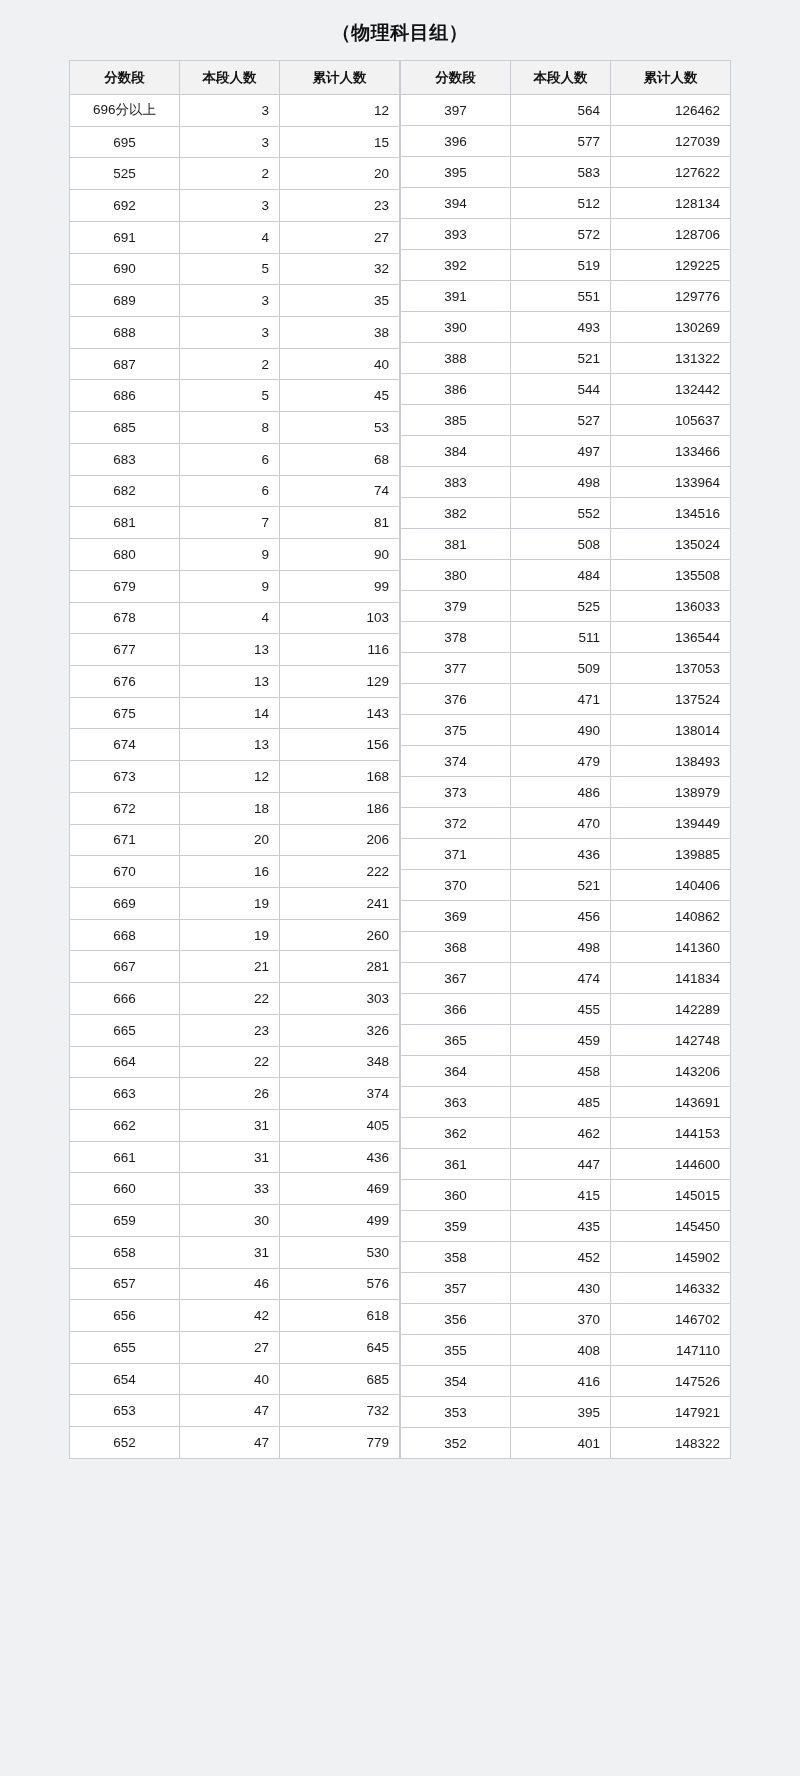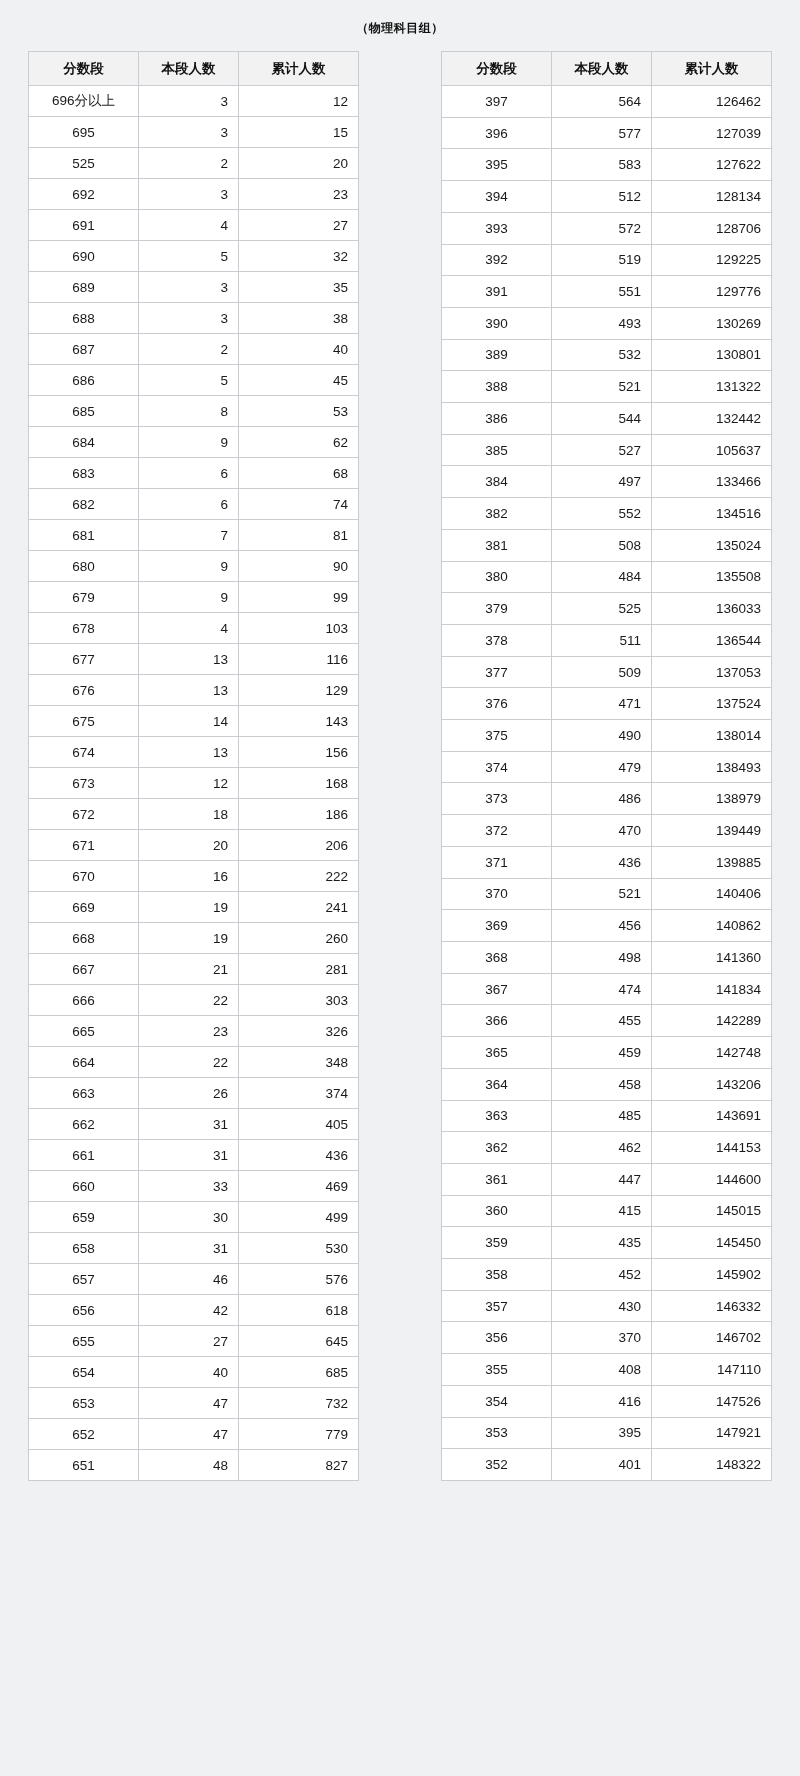--- a/index.html
+++ b/index.html
@@ -12,29 +12,29 @@
     font-family: "Liberation Sans", sans-serif;
     color: #1a1a1a;
   }
   .page {
     width: 800px;
     box-sizing: border-box;
     padding: 14px 0 0 0;
   }
   .page-title {
     text-align: center;
-    font-size: 12px;
+    font-size: 19px;
     font-weight: bold;
     color: #111;
     margin: 6px 0 14px 0;
     letter-spacing: 0.5px;
   }
   .tables {
     display: flex;
-    justify-content: space-between;
+    justify-content: center;
     padding: 0 28px;
     box-sizing: border-box;
   }
   table.score-table {
     border-collapse: collapse;
     width: 330px;
     background: #fff;
     table-layout: fixed;
   }
   table.score-table th,
@@ -138,25 +138,20 @@
             <td class="c-score">686</td>
             <td class="c-count">5</td>
             <td class="c-cum">45</td>
           </tr>
           <tr>
             <td class="c-score">685</td>
             <td class="c-count">8</td>
             <td class="c-cum">53</td>
           </tr>
           <tr>
-            <td class="c-score">684</td>
-            <td class="c-count">9</td>
-            <td class="c-cum">62</td>
-          </tr>
-          <tr>
             <td class="c-score">683</td>
             <td class="c-count">6</td>
             <td class="c-cum">68</td>
           </tr>
           <tr>
             <td class="c-score">682</td>
             <td class="c-count">6</td>
             <td class="c-cum">74</td>
           </tr>
           <tr>
@@ -301,25 +296,20 @@
           </tr>
           <tr>
             <td class="c-score">653</td>
             <td class="c-count">47</td>
             <td class="c-cum">732</td>
           </tr>
           <tr>
             <td class="c-score">652</td>
             <td class="c-count">47</td>
             <td class="c-cum">779</td>
-          </tr>
-          <tr>
-            <td class="c-score">651</td>
-            <td class="c-count">48</td>
-            <td class="c-cum">827</td>
           </tr>
         </tbody>
     </table>
 
     <table class="score-table">
       <colgroup>
         <col class="col-score">
           <col class="col-count">
           <col class="col-cum">
       </colgroup>
@@ -365,43 +355,43 @@
             <td class="c-score">391</td>
             <td class="c-count">551</td>
             <td class="c-cum">129776</td>
           </tr>
           <tr>
             <td class="c-score">390</td>
             <td class="c-count">493</td>
             <td class="c-cum">130269</td>
           </tr>
           <tr>
-            <td class="c-score">389</td>
-            <td class="c-count">532</td>
-            <td class="c-cum">130801</td>
-          </tr>
-          <tr>
             <td class="c-score">388</td>
             <td class="c-count">521</td>
             <td class="c-cum">131322</td>
           </tr>
           <tr>
             <td class="c-score">386</td>
             <td class="c-count">544</td>
             <td class="c-cum">132442</td>
           </tr>
           <tr>
             <td class="c-score">385</td>
             <td class="c-count">527</td>
             <td class="c-cum">105637</td>
           </tr>
           <tr>
             <td class="c-score">384</td>
             <td class="c-count">497</td>
             <td class="c-cum">133466</td>
+          </tr>
+          <tr>
+            <td class="c-score">383</td>
+            <td class="c-count">498</td>
+            <td class="c-cum">133964</td>
           </tr>
           <tr>
             <td class="c-score">382</td>
             <td class="c-count">552</td>
             <td class="c-cum">134516</td>
           </tr>
           <tr>
             <td class="c-score">381</td>
             <td class="c-count">508</td>
             <td class="c-cum">135024</td>

